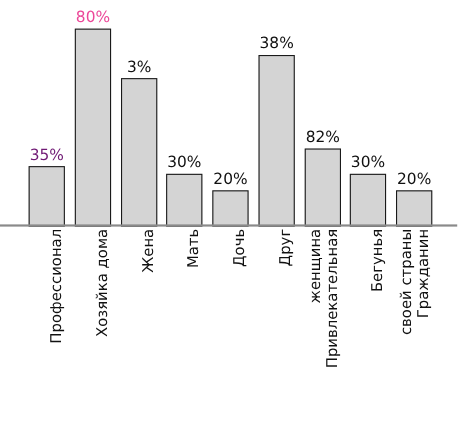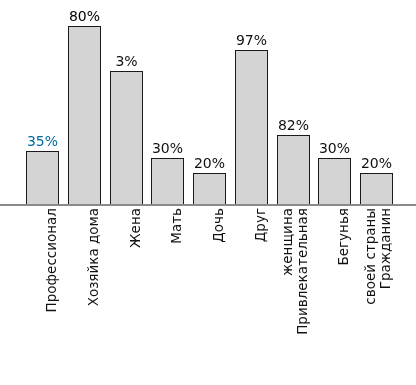--- a/index.html
+++ b/index.html
@@ -87,41 +87,41 @@
   }
 </style>
 </head>
 <body>
 
 <div id="chart-root" style="background: rgb(255, 255, 255);">
 
   <div id="plot-area">
       <div class="bar-group" style="left: 26px; width: 33px; height: 55px;">
         <div class="bar" title="Профессионал: 35%" style="height: 55px; background: rgb(212, 212, 212); border-color: rgb(26, 26, 26);"></div>
-        <div class="bar-value" style="bottom: 58px; color: #0369a1;">35%</div>
+        <div class="bar-value" style="bottom: 58px; color: #701a75;">35%</div>
       </div>
       <div class="bar-group" style="left: 68px; width: 33px; height: 180px;">
         <div class="bar" title="Хозяйка дома: 80%" style="height: 180px; background: rgb(212, 212, 212); border-color: rgb(26, 26, 26);"></div>
-        <div class="bar-value" style="bottom: 183px; color: #000000; margin-top: 32px;">80%</div>
+        <div class="bar-value" style="bottom: 183px; color: #ec4899; margin-top: 32px;">80%</div>
       </div>
       <div class="bar-group" style="left: 110px; width: 33px; height: 135px;">
         <div class="bar" title="Жена: 60%" style="height: 135px; background: rgb(212, 212, 212); border-color: rgb(26, 26, 26);"></div>
         <div class="bar-value" style="bottom: 138px; color: rgb(17, 17, 17);">3%</div>
       </div>
       <div class="bar-group" style="left: 151px; width: 33px; height: 48px;">
         <div class="bar" title="Мать: 30%" style="height: 48px; background: rgb(212, 212, 212); border-color: rgb(26, 26, 26);"></div>
         <div class="bar-value" style="bottom: 51px; color: rgb(17, 17, 17);">30%</div>
       </div>
       <div class="bar-group" style="left: 193px; width: 33px; height: 33px;">
         <div class="bar" title="Дочь: 20%" style="height: 33px; background: rgb(212, 212, 212); border-color: rgb(26, 26, 26);"></div>
         <div class="bar-value" style="bottom: 36px; color: rgb(17, 17, 17);">20%</div>
       </div>
       <div class="bar-group" style="left: 235px; width: 33px; height: 156px;">
         <div class="bar" title="Друг: 70%" style="height: 156px; background: rgb(212, 212, 212); border-color: rgb(26, 26, 26);"></div>
-        <div class="bar-value" style="bottom: 159px; color: rgb(17, 17, 17);">97%</div>
+        <div class="bar-value" style="bottom: 159px; color: rgb(17, 17, 17);">38%</div>
       </div>
       <div class="bar-group" style="left: 277px; width: 33px; height: 71px;">
         <div class="bar" title="Привлекательная женщина: 40%" style="height: 71px; background: rgb(212, 212, 212); border-color: rgb(26, 26, 26);"></div>
         <div class="bar-value" style="bottom: 74px; color: rgb(17, 17, 17);">82%</div>
       </div>
       <div class="bar-group" style="left: 318px; width: 33px; height: 48px;">
         <div class="bar" title="Бегунья: 30%" style="height: 48px; background: rgb(212, 212, 212); border-color: rgb(26, 26, 26);"></div>
         <div class="bar-value" style="bottom: 51px; color: rgb(17, 17, 17);">30%</div>
       </div>
       <div class="bar-group" style="left: 360px; width: 33px; height: 33px;">

